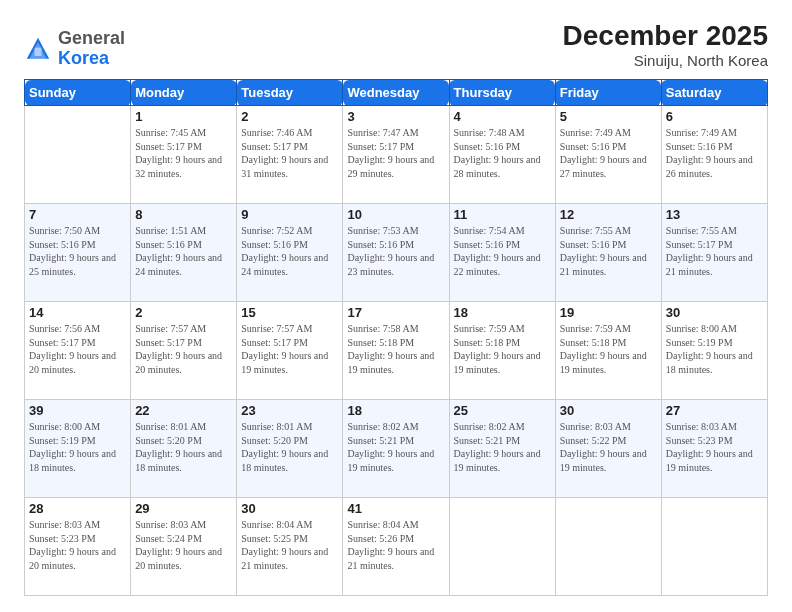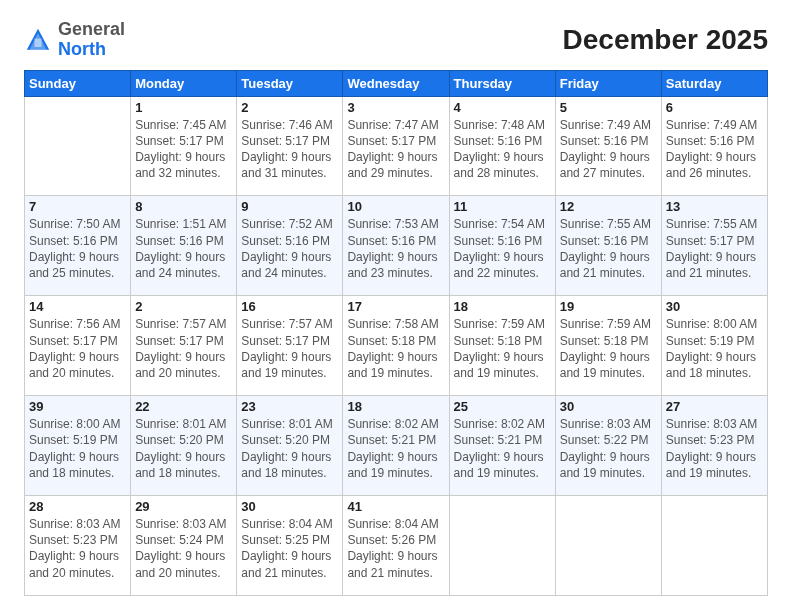--- a/index.html
+++ b/index.html
@@ -13,21 +13,21 @@
     .page {
       width: 792px;
       height: 612px;
       padding: 20px 24px 16px 24px;
       display: flex;
       flex-direction: column;
     }
     .header {
       display: flex;
       justify-content: space-between;
-      align-items: center;
+      align-items: flex-end;
       margin-bottom: 10px;
     }
     .logo {
       display: flex;
       align-items: center;
       gap: 6px;
     }
     .logo-text {
       font-size: 18px;
       font-weight: bold;
@@ -76,50 +76,52 @@
       height: 82px;
     }
     .day-num {
       font-size: 13px;
       font-weight: bold;
       color: #222;
       display: block;
       margin-bottom: 2px;
     }
     .cell-text {
-      font-size: 12px;
+      font-size: 10px;
       color: #333;
       line-height: 1.35;
+      font-family: Liberation Serif, serif;
     }
     .cell-text .sunrise { color: #555; }
     .cell-text .sunset { color: #555; }
     .cell-text .daylight { color: #555; }
     .empty-cell { background: #fff; }
     tr:nth-child(even) td { background: #f2f6ff; }
     tr:nth-child(odd) td { background: #fff; }
-    thead tr th { background: #1a73e8 !important; }
+    thead tr th { background: #1a73e8 !important; border-radius: 6px; }
   </style>
 </head>
 <body>
 
 <div class="page">
   <div class="header">
     <div class="logo">
       <svg class="logo-icon" viewBox="0 0 40 40">
         <polygon points="20,4 36,34 4,34" fill="#1a73e8"></polygon>
         <polygon points="20,10 32,34 8,34" fill="#fff" opacity="0.3"></polygon>
         <rect x="15" y="18" width="10" height="12" fill="#fff" opacity="0.5"></rect>
       </svg>
       <div class="logo-text">
         <span class="logo-general">General</span><br>
-        <span class="logo-blue">North</span>
+        <span class="logo-blue">Korea</span>
       </div>
     </div>
     <div class="title-block">
       <div class="month-title">December 2025</div>
+      <div class="location">Sinuiju, North Korea</div>
     </div>
   </div>
 
   <table class="calendar">
     <thead>
       <tr>
         <th>Sunday</th>
         <th>Monday</th>
         <th>Tuesday</th>
         <th>Wednesday</th>
@@ -189,21 +191,21 @@
         <tr>
           <td>
             <span class="day-num">14</span>
             <div class="cell-text"><span class="sunrise">Sunrise: 7:56 AM</span><br><span class="sunset">Sunset: 5:17 PM</span><br><span class="daylight">Daylight: 9 hours and 20 minutes.</span></div>
           </td>
           <td>
             <span class="day-num">2</span>
             <div class="cell-text"><span class="sunrise">Sunrise: 7:57 AM</span><br><span class="sunset">Sunset: 5:17 PM</span><br><span class="daylight">Daylight: 9 hours and 20 minutes.</span></div>
           </td>
           <td>
-            <span class="day-num">16</span>
+            <span class="day-num">15</span>
             <div class="cell-text"><span class="sunrise">Sunrise: 7:57 AM</span><br><span class="sunset">Sunset: 5:17 PM</span><br><span class="daylight">Daylight: 9 hours and 19 minutes.</span></div>
           </td>
           <td>
             <span class="day-num">17</span>
             <div class="cell-text"><span class="sunrise">Sunrise: 7:58 AM</span><br><span class="sunset">Sunset: 5:18 PM</span><br><span class="daylight">Daylight: 9 hours and 19 minutes.</span></div>
           </td>
           <td>
             <span class="day-num">18</span>
             <div class="cell-text"><span class="sunrise">Sunrise: 7:59 AM</span><br><span class="sunset">Sunset: 5:18 PM</span><br><span class="daylight">Daylight: 9 hours and 19 minutes.</span></div>
           </td>

